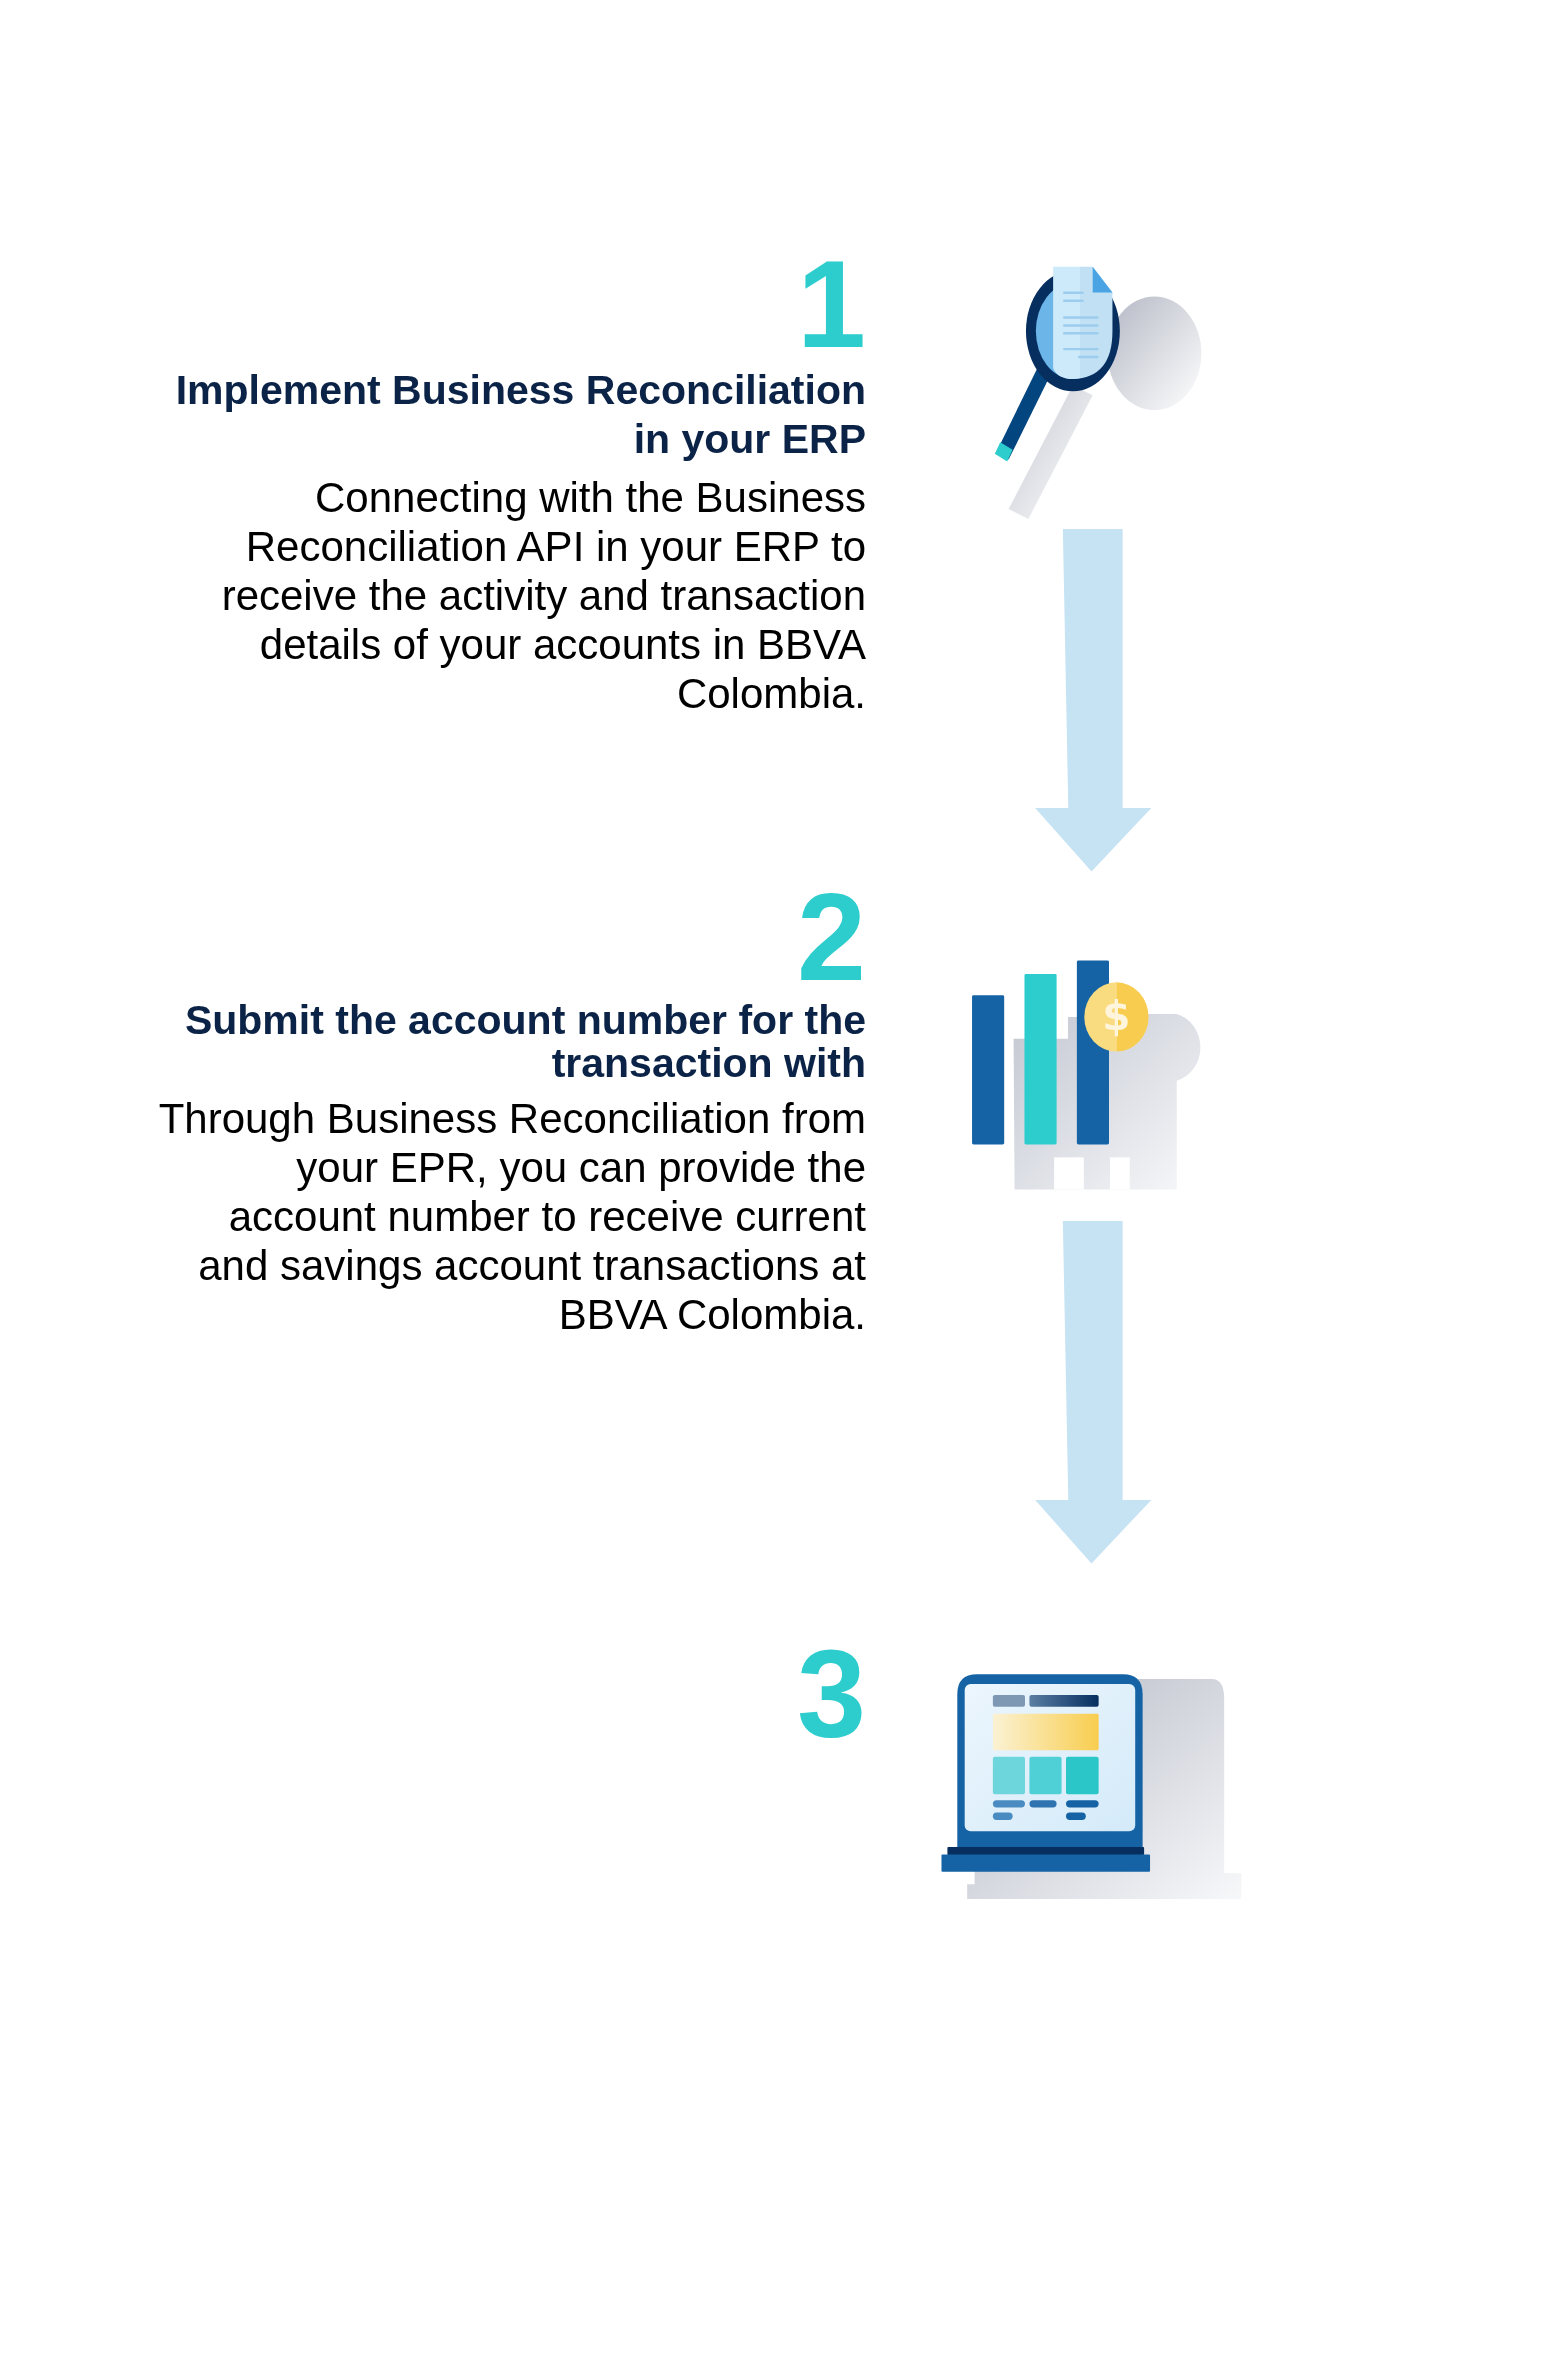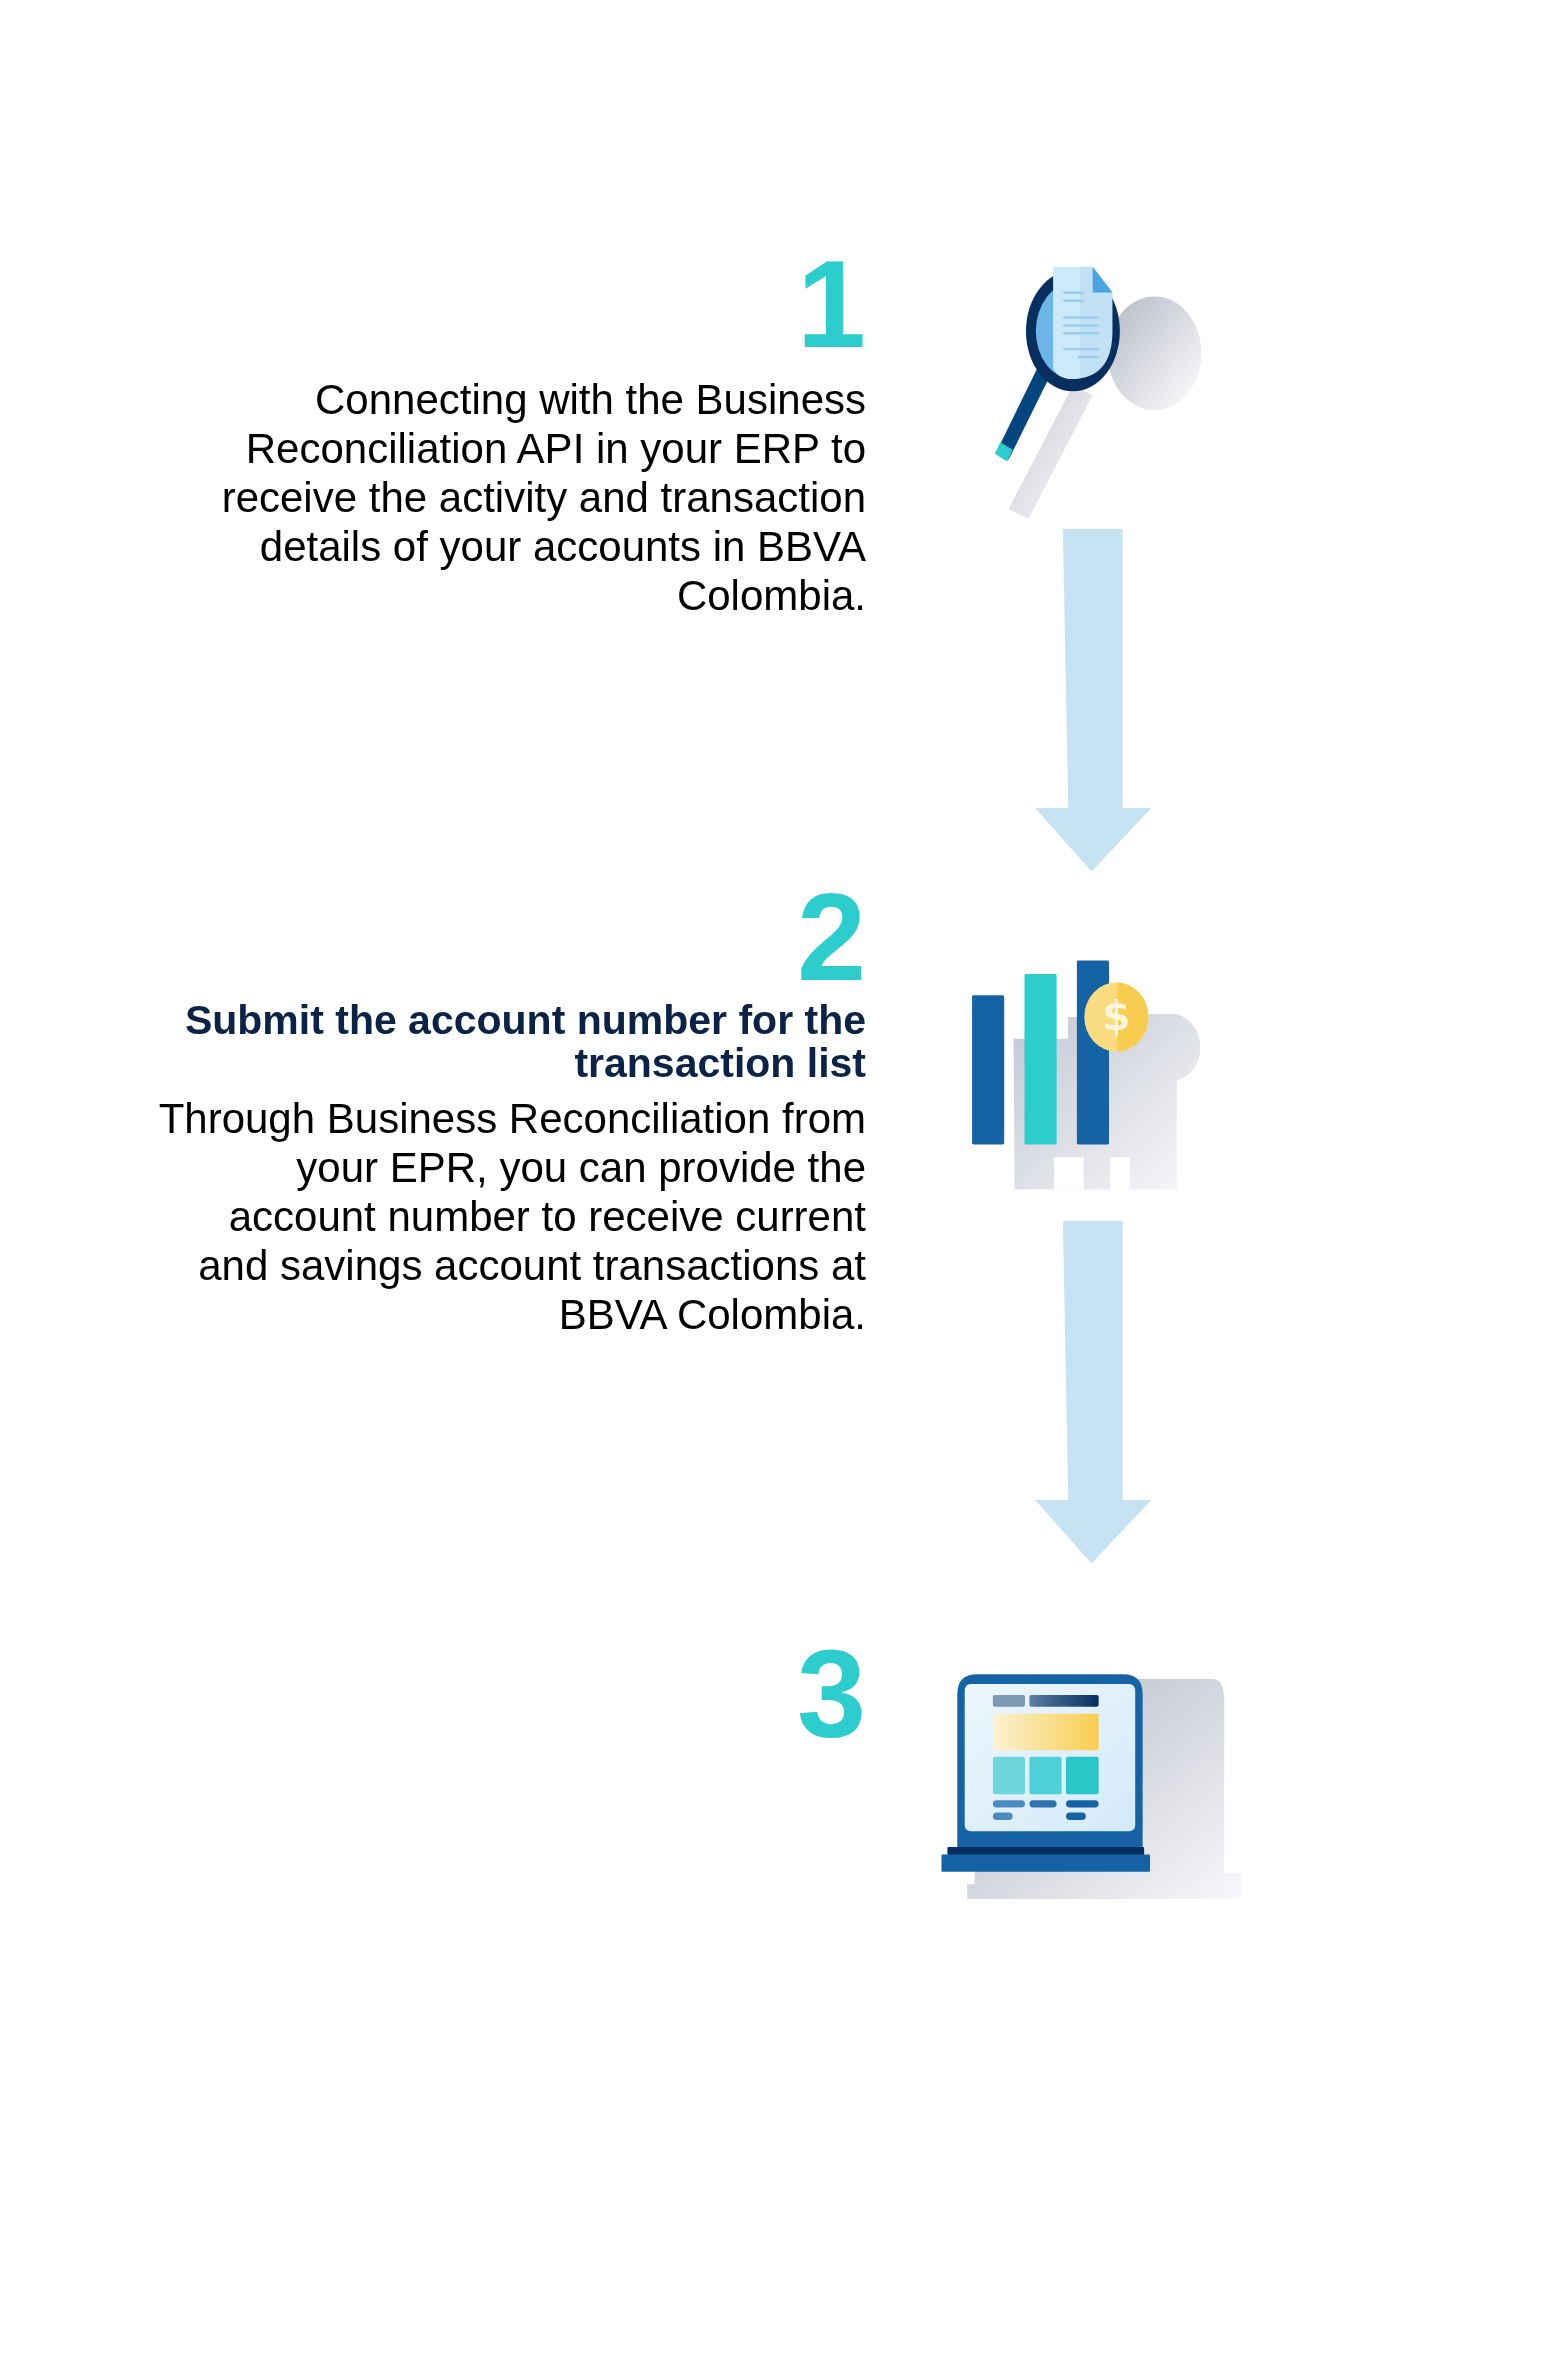--- a/index.html
+++ b/index.html
@@ -10,26 +10,27 @@
   .title { font-size: 41px; line-height: 49px; font-weight: 700; color: #0b2347; margin: 0; }
   .desc { font-size: 42px; line-height: 49px; font-weight: 400; color: #000000; margin: 9px 0 0 0; }
   .illus { position: absolute; }
   .arrow { position: absolute; }
 </style>
 </head>
 <body>
 
 <div class="step" style="top:242px;">
   <div class="num">1</div>
+  <div class="title" style="padding-left:0;">Implement Business Reconciliation in your ERP</div>
   <div class="desc" style="padding-left:45px;">Connecting with the Business Reconciliation API in your ERP to receive the activity and transaction details of your accounts in BBVA Colombia.</div>
 </div>
 
 <div class="step" style="top:875px;">
   <div class="num">2</div>
-  <div class="title" style="padding-left:30px; line-height:43px;">Submit the account number for the transaction list</div>
+  <div class="title" style="padding-left:30px; line-height:43px;">Submit the account number for the transaction with</div>
   <div class="desc">Through Business Reconciliation from your EPR, you can provide the account number to receive current and savings account transactions at BBVA Colombia.</div>
 </div>
 
 <div class="step" style="top:1632px;">
   <div class="num">3</div>
 </div>
 
 <svg class="illus" style="left:979px; top:242px;" width="257" height="277" viewBox="0 0 520 560">
   <defs>
     <linearGradient id="shadowG" x1="0" y1="0" x2="1" y2="1">

